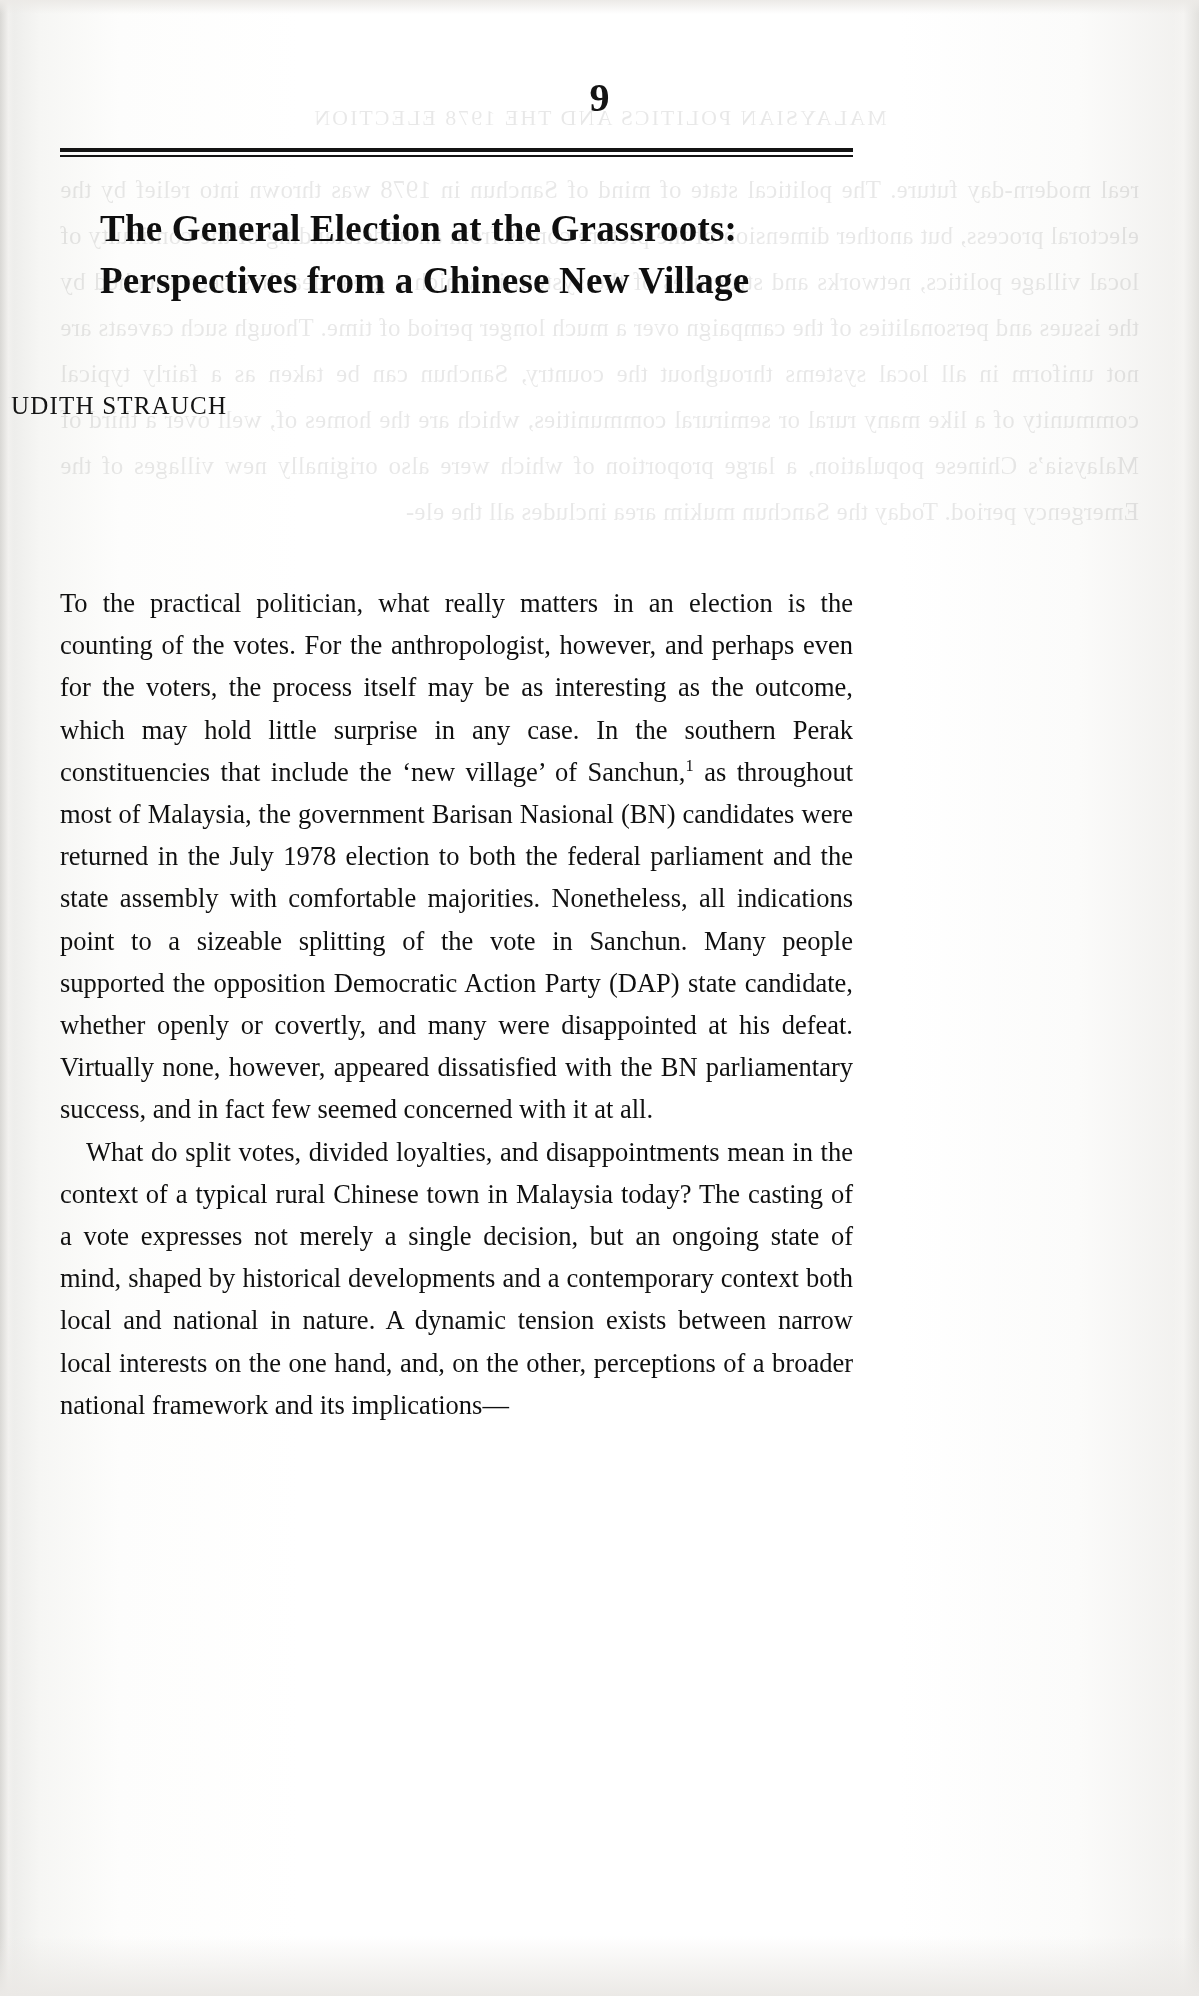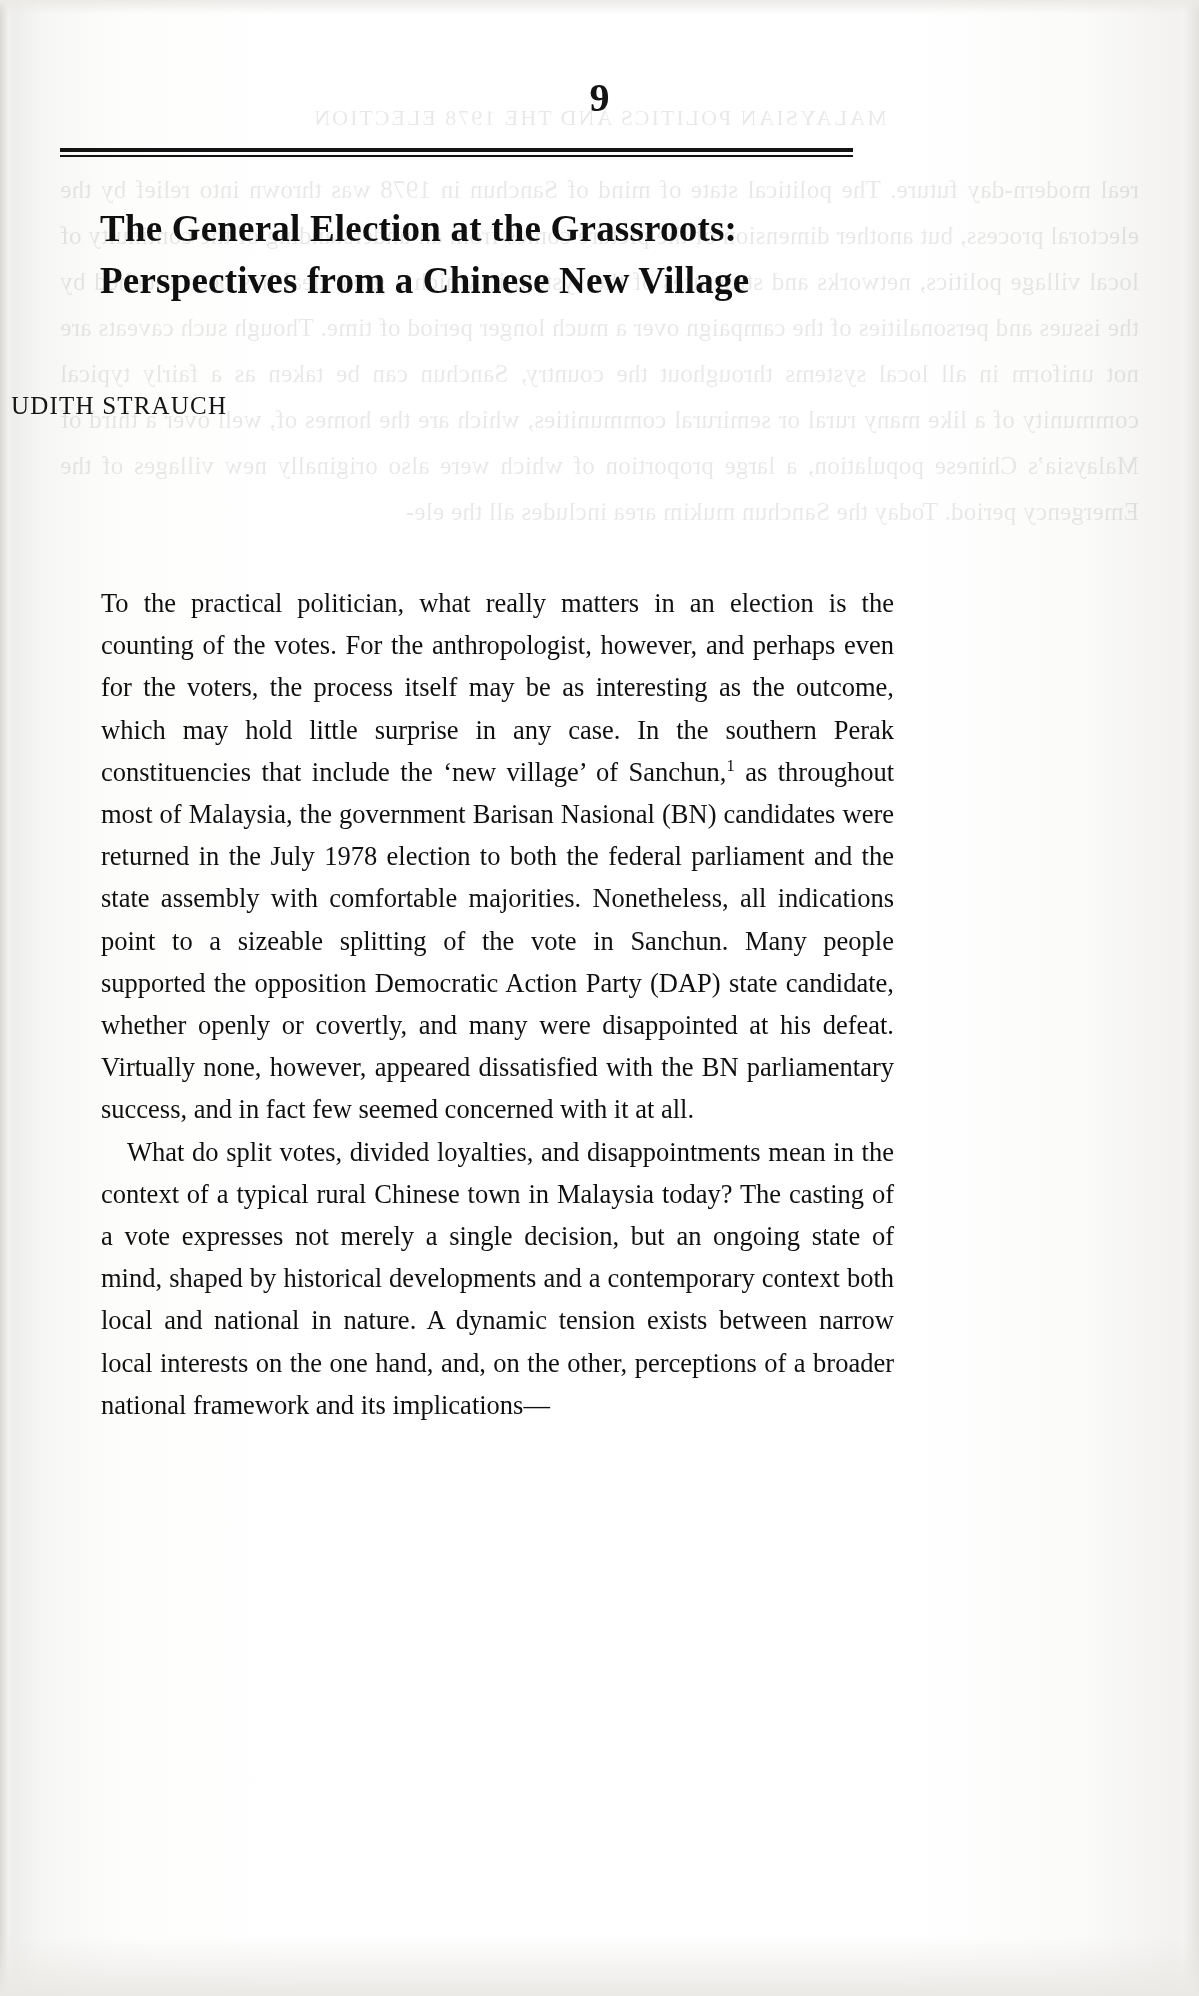--- a/index.html
+++ b/index.html
@@ -114,21 +114,20 @@
   .body-text {
     position: absolute;
     top: 582px;
     left: 60px;
     width: 793px;
     font-size: 26.5px;
     line-height: 42.2px;
     text-align: justify;
     text-justify: inter-word;
     color: #101010;
-    margin-left: 41px;
   }
   .body-text p {
     margin: 0;
   }
   .body-text p.indent {
     text-indent: 26px;
   }
   sup {
     font-size: 0.62em;
     vertical-align: super;

